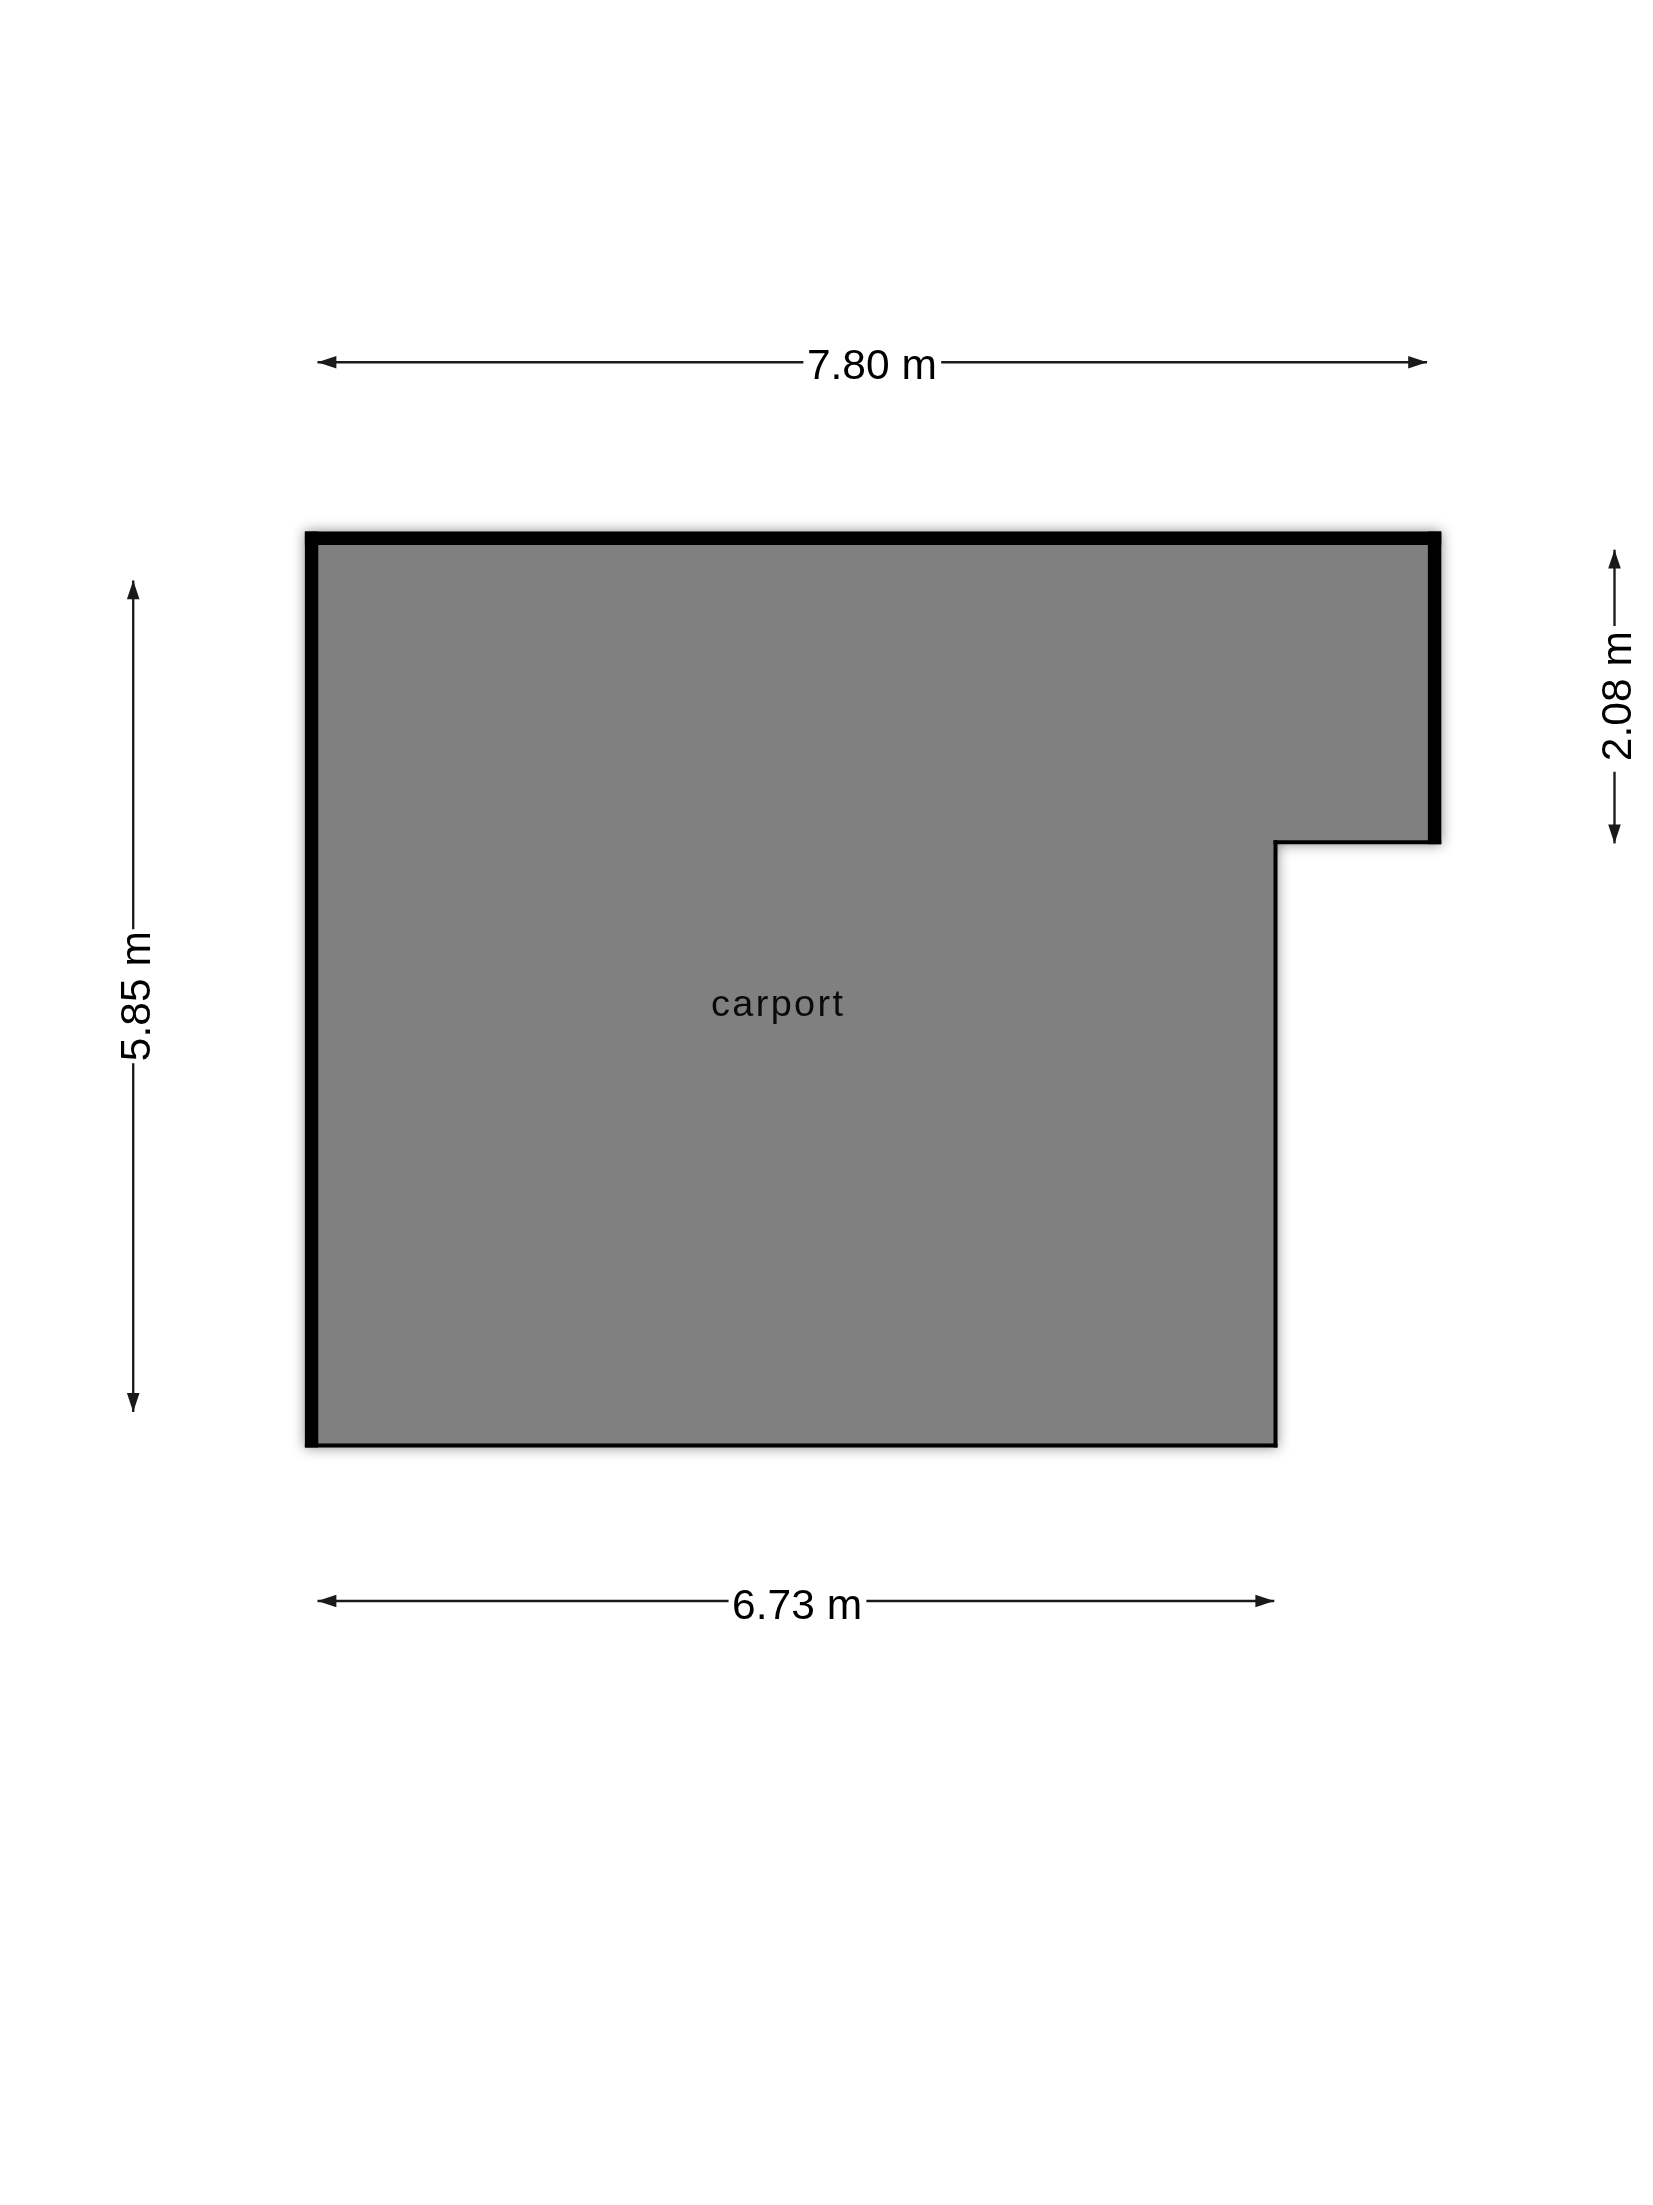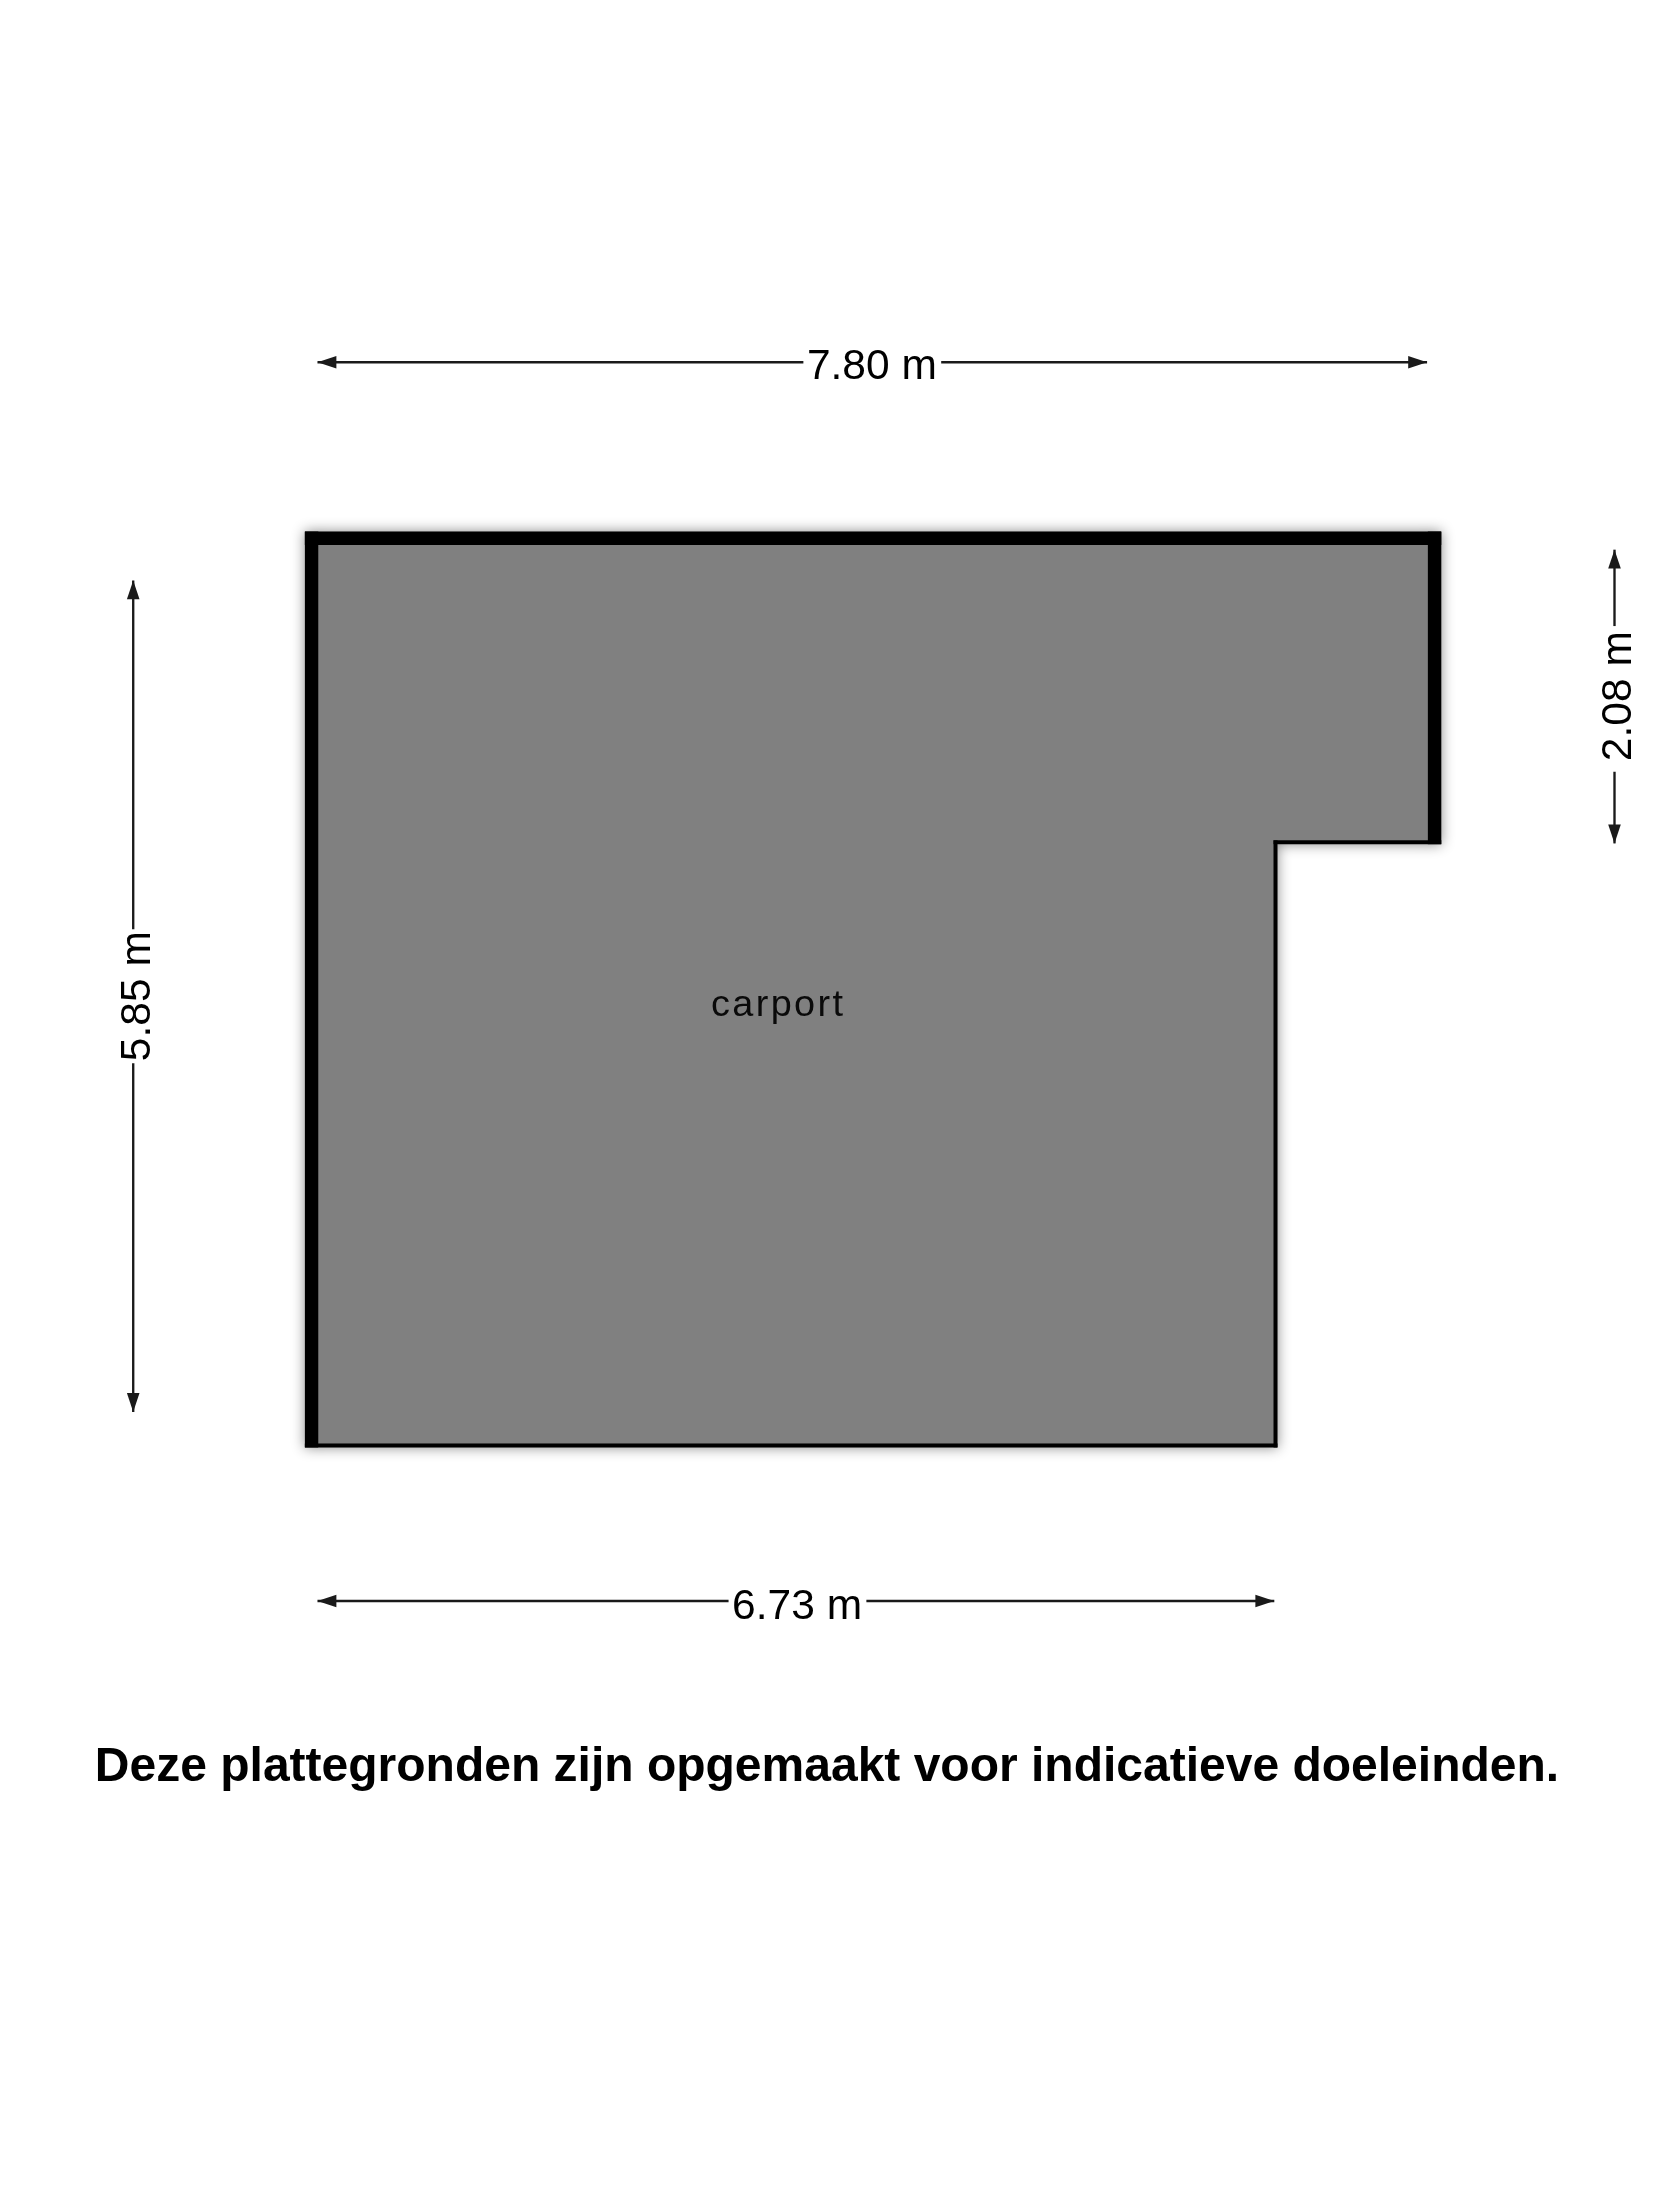--- a/index.html
+++ b/index.html
@@ -100,17 +100,16 @@
       <line x1="2050" y1="698" x2="2050" y2="795"></line>
       <line x1="2050" y1="980" x2="2050" y2="1071"></line>
       <path d="M2050,698 L2042,722 L2058,722 Z" fill="#1a1a1a" stroke="none"></path>
       <path d="M2050,1071 L2042,1047 L2058,1047 Z" fill="#1a1a1a" stroke="none"></path>
     </g>
     <text class="dim-text" transform="translate(2053,884) rotate(-90)" text-anchor="middle" dominant-baseline="central">2.08 m</text>
 
   </svg>
 
   <div class="disclaimer">
-    <div>Deze plattegronden zijn opgemaakt voor indicatieve doeleinden.</div>
   </div>
 
 </div>
 
 
 </body></html>

